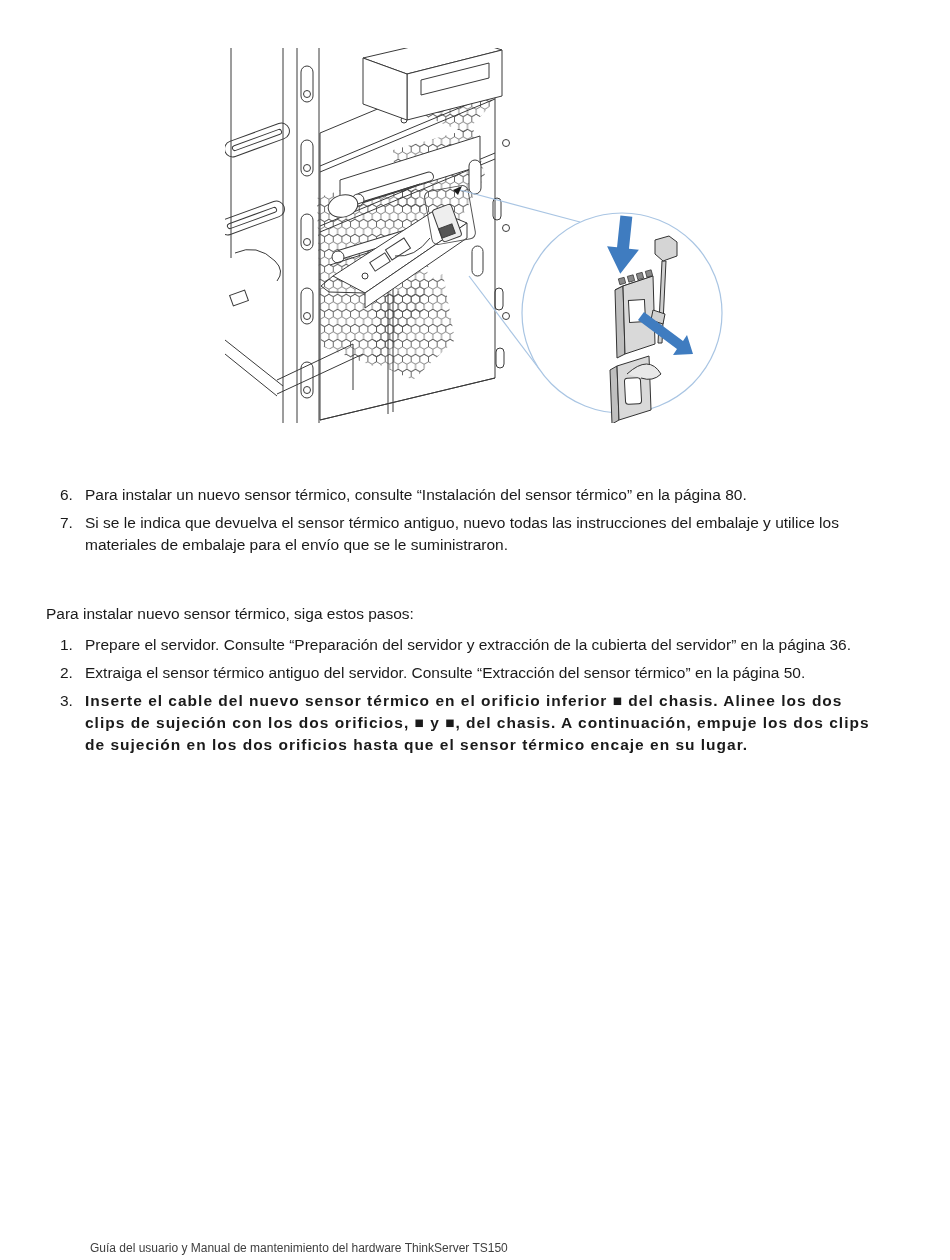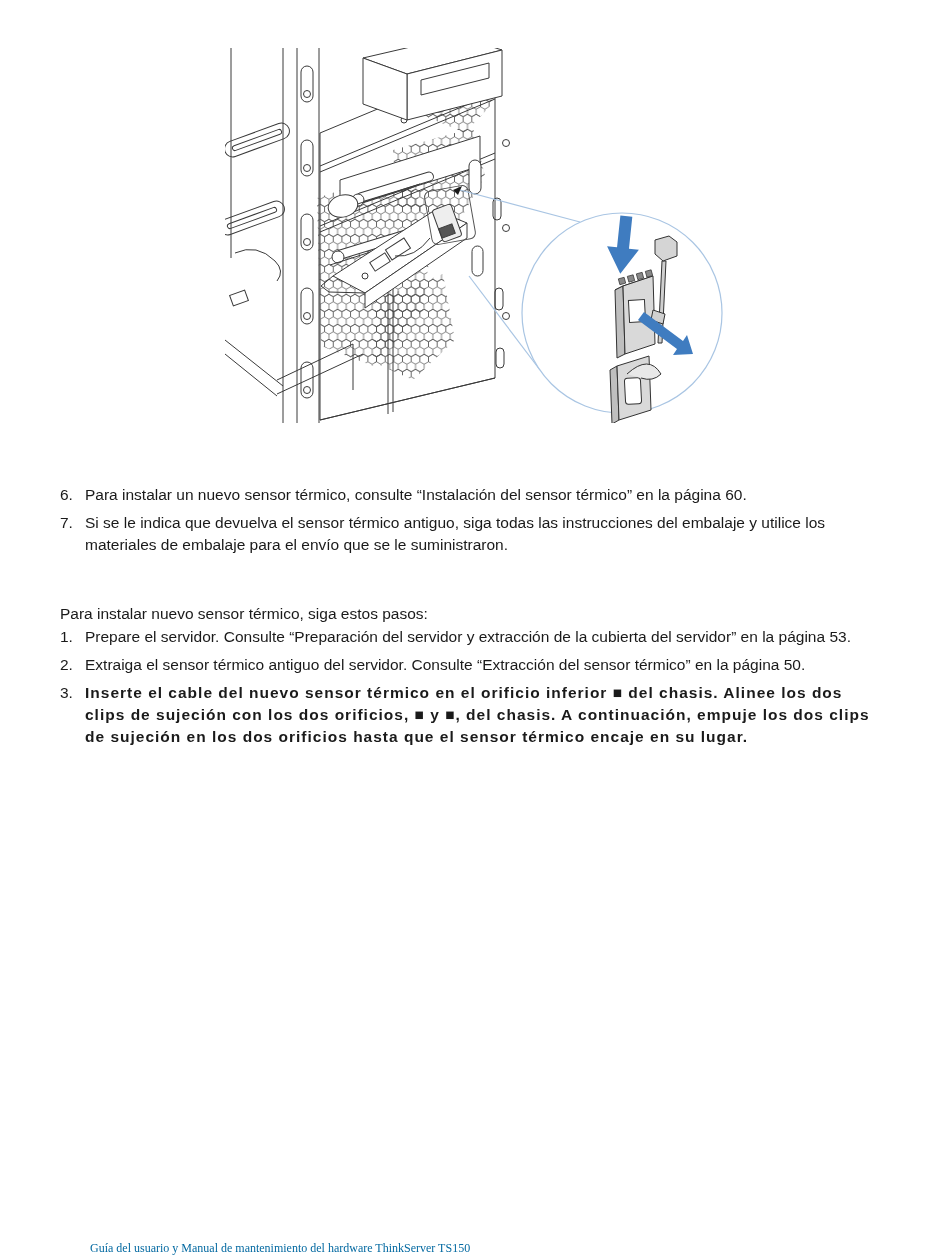--- a/index.html
+++ b/index.html
@@ -8,22 +8,22 @@
     font-family:"Liberation Sans","DejaVu Sans",sans-serif;color:#1a1a1a;
     overflow:hidden;
   }
   .figure-wrap{position:absolute;left:225px;top:48px;width:515px;height:375px;}
   .figure-wrap svg{display:block;}
   .steps-block{position:absolute;left:0;top:484px;width:950px;font-size:15.5px;line-height:22px;}
   .oli{display:flex;margin-bottom:6px;}
   .oli .num{width:25px;text-align:left;padding-left:60px;flex:none;box-sizing:content-box;}
   .oli .txt{width:792px;}
   .install-block{position:absolute;left:0;top:603px;width:950px;font-size:15.5px;line-height:22px;}
-  .intro{padding-left:60px;margin-bottom:1px;}
-  .footer{position:absolute;left:90px;top:1241px;font-size:12px;line-height:14px;color:#0369a1;font-family:Liberation Serif, serif;}
+  .intro{padding-left:46px;margin-bottom:9px;}
+  .footer{position:absolute;left:90px;top:1241px;font-size:12px;line-height:14px;color:#404040;}
   .sq{letter-spacing:1px;font-weight:bold;}
 </style>
 </head>
 <body>
 
 <div class="figure-wrap">
   <svg width="515" height="375" viewBox="0 0 515 375" xmlns="http://www.w3.org/2000/svg">
     <defs>
       <pattern id="hexp" width="8.66" height="15" patternUnits="userSpaceOnUse">
         <g fill="none" stroke="#555" stroke-width="0.7">
@@ -168,33 +168,33 @@
 
       <polygon points="392,168 404,168 404,200 414,200 398,226 382,200 392,200" fill="#3f7cc0" stroke="none" transform="rotate(6 398 200)"></polygon>
       <polygon points="413,272 452,301 448,307 468,306 462,287 458,293 419,264" fill="#3f7cc0" stroke="none"></polygon>
     </g>
   </svg>
 </div>
 
 <div class="steps-block">
   <div class="oli">
     <span class="num">6.</span>
-    <span class="txt">Para instalar un nuevo sensor térmico, consulte “Instalación del sensor térmico” en la página 60.</span>
+    <span class="txt">Para instalar un nuevo sensor térmico, consulte “Instalación del sensor térmico” en la página 80.</span>
   </div>
   <div class="oli">
     <span class="num">7.</span>
-    <span class="txt">Si se le indica que devuelva el sensor térmico antiguo, siga todas las instrucciones del embalaje y utilice los materiales de embalaje para el envío que se le suministraron.</span>
+    <span class="txt">Si se le indica que devuelva el sensor térmico antiguo, nuevo todas las instrucciones del embalaje y utilice los materiales de embalaje para el envío que se le suministraron.</span>
   </div>
 </div>
 
 <div class="install-block">
   <div class="intro">Para instalar nuevo sensor térmico, siga estos pasos:</div>
   <div class="oli">
     <span class="num">1.</span>
-    <span class="txt">Prepare el servidor. Consulte “Preparación del servidor y extracción de la cubierta del servidor” en la página 53.</span>
+    <span class="txt">Prepare el servidor. Consulte “Preparación del servidor y extracción de la cubierta del servidor” en la página 36.</span>
   </div>
   <div class="oli">
     <span class="num">2.</span>
     <span class="txt">Extraiga el sensor térmico antiguo del servidor. Consulte “Extracción del sensor térmico” en la página 50.</span>
   </div>
   <div class="oli">
     <span class="num">3.</span>
     <span class="txt sq">Inserte el cable del nuevo sensor térmico en el orificio inferior ■ del chasis. Alinee los dos clips de sujeción con los dos orificios, ■ y ■, del chasis. A continuación, empuje los dos clips de sujeción en los dos orificios hasta que el sensor térmico encaje en su lugar.</span>
   </div>
 </div>

